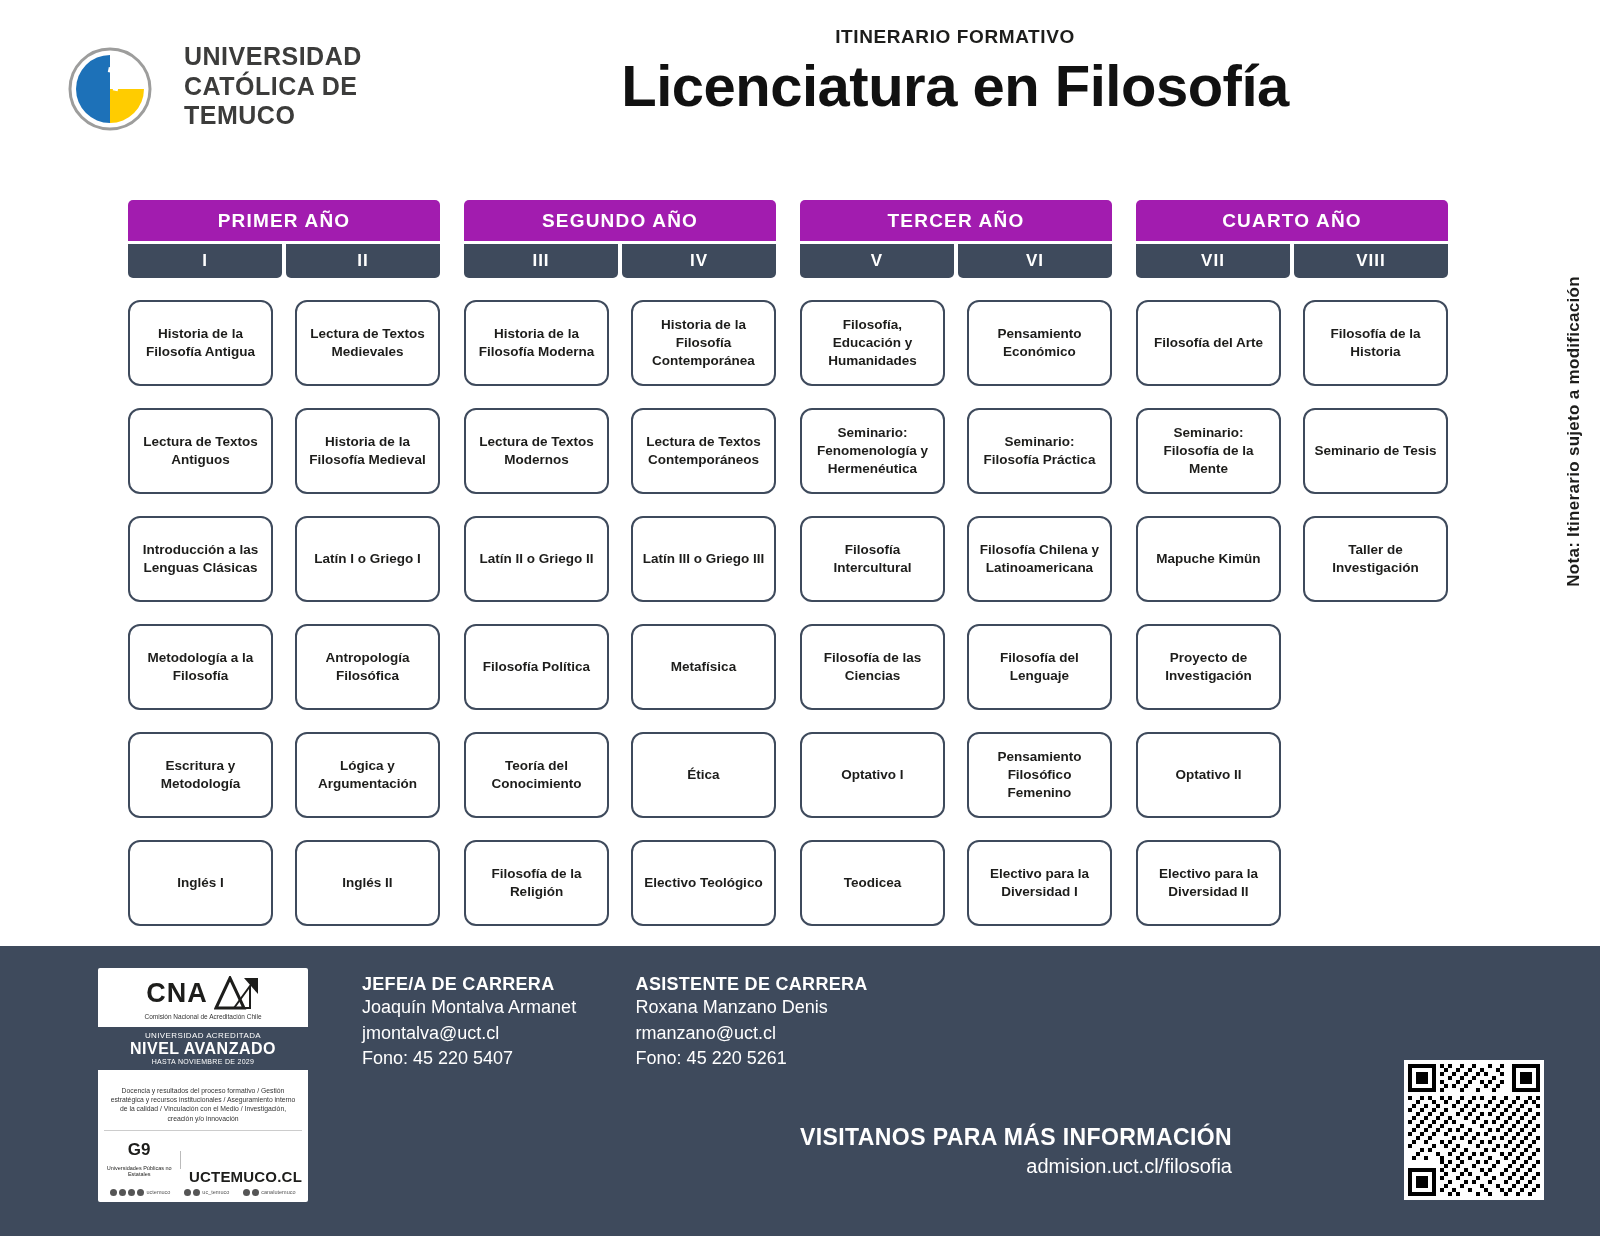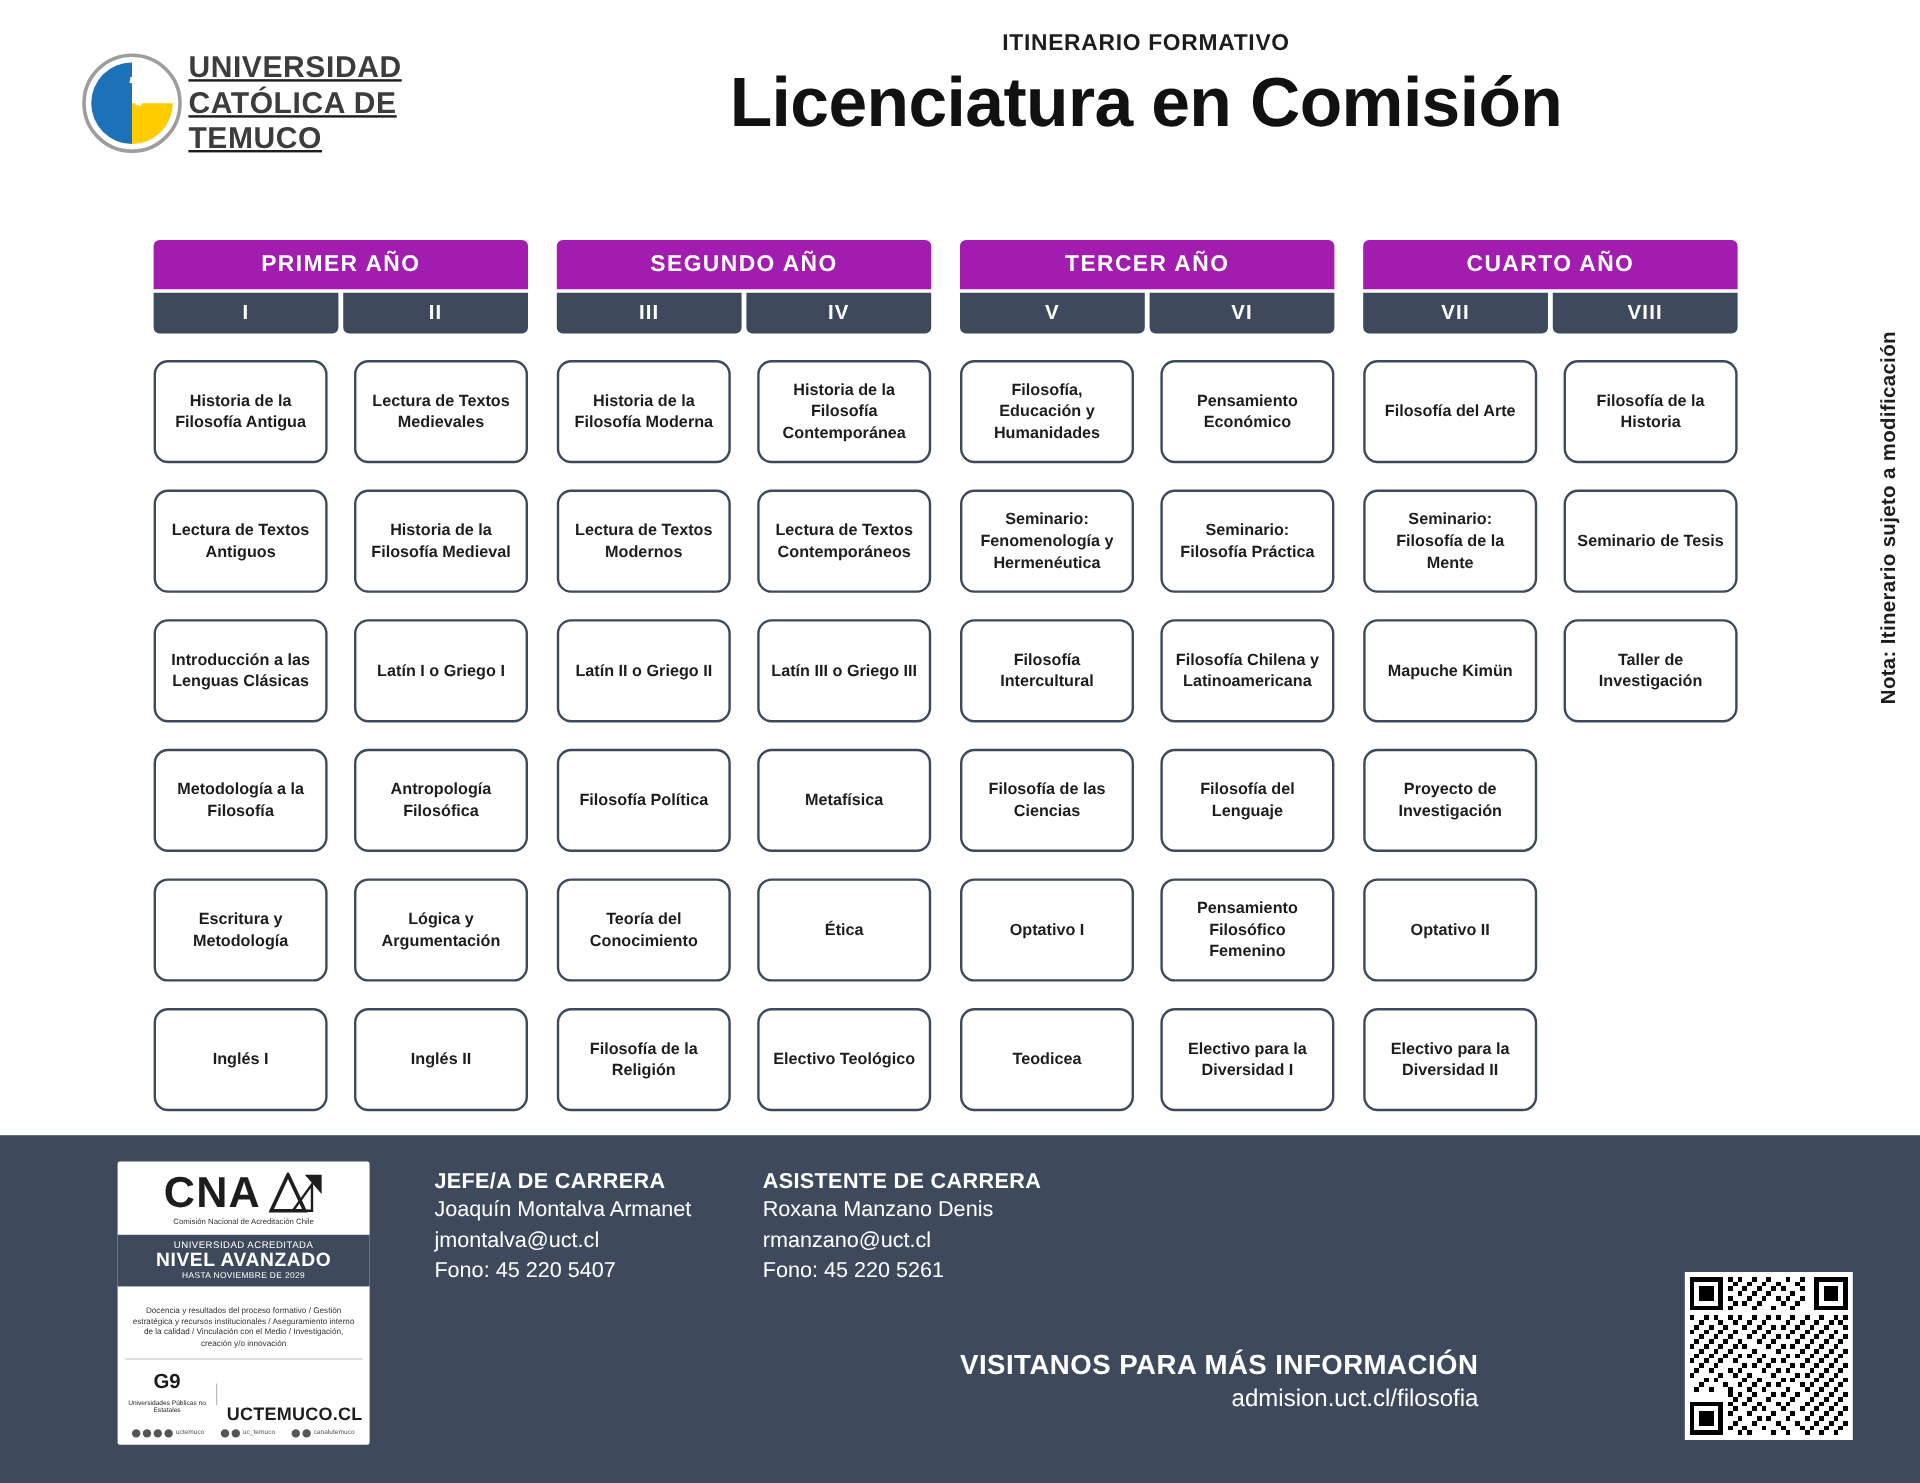--- a/index.html
+++ b/index.html
@@ -17,23 +17,22 @@
   
   .header {
     position: relative;
     height: 170px;
   }
   .logo {
     position: absolute;
     left: 68px;
     top: 42px;
     display: flex;
-    align-items: center;
-    gap: 5px;
-    text-decoration: underline;
+    align-items: flex-end;
+    gap: 32px;
   }
   .logo-mark {
     width: 84px;
     height: 84px;
     position: relative;
     flex: none;
   }
   .logo-text {
     font-size: 25px;
     font-weight: bold;
@@ -164,21 +163,21 @@
     left: 98px;
     top: 22px;
     width: 210px;
     background: #ffffff;
     color: #1d1d1b;
     border-radius: 2px;
     padding: 8px 6px 6px;
     text-align: center;
   }
   .cna-top {
-    font-size: 36px;
+    font-size: 27px;
     font-weight: bold;
     letter-spacing: 1px;
     line-height: 1;
     display: flex;
     align-items: center;
     justify-content: center;
     gap: 6px;
   }
   .cna-a {
     display: inline-block;
@@ -274,21 +273,21 @@
     </div>
     <div class="logo-text">
       <div>UNIVERSIDAD</div>
       <div>CATÓLICA DE</div>
       <div>TEMUCO</div>
     </div>
   </div>
 
   <div class="title-block">
     <div class="kicker">ITINERARIO FORMATIVO</div>
-    <div class="main-title">Licenciatura en Comisión</div>
+    <div class="main-title">Licenciatura en Filosofía</div>
   </div>
 </div>
 
 <div class="grid-wrap">
   <div class="years-row">
 
     <div class="year-col">
       <div class="year-head">PRIMER AÑO</div>
       <div class="sem-head">
         <div>I</div>

